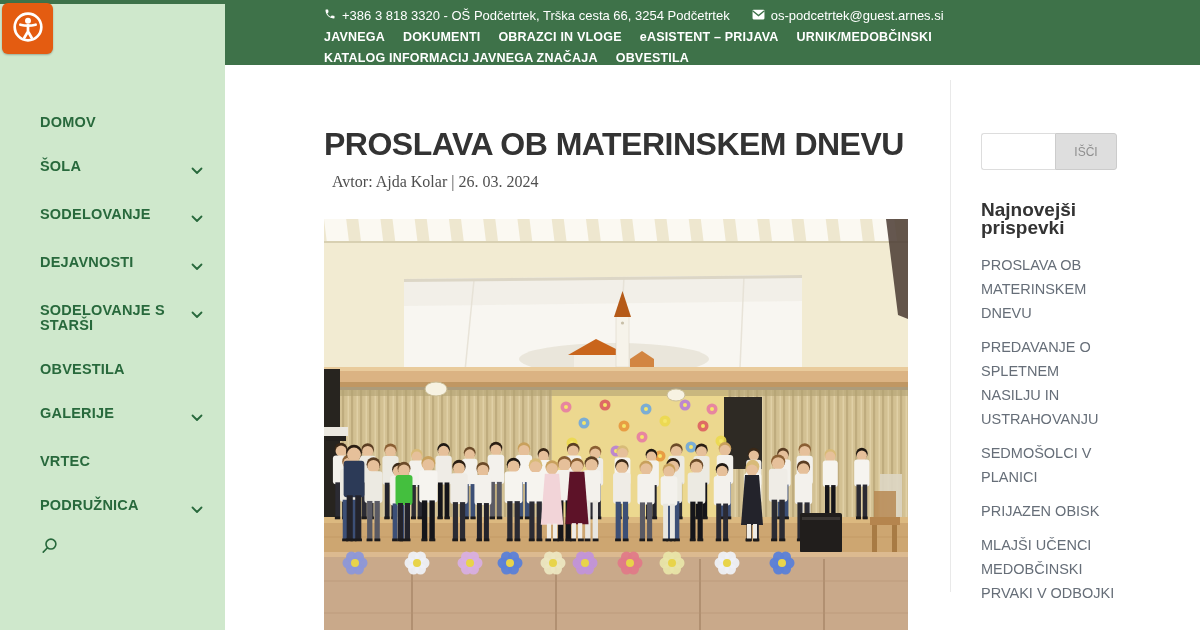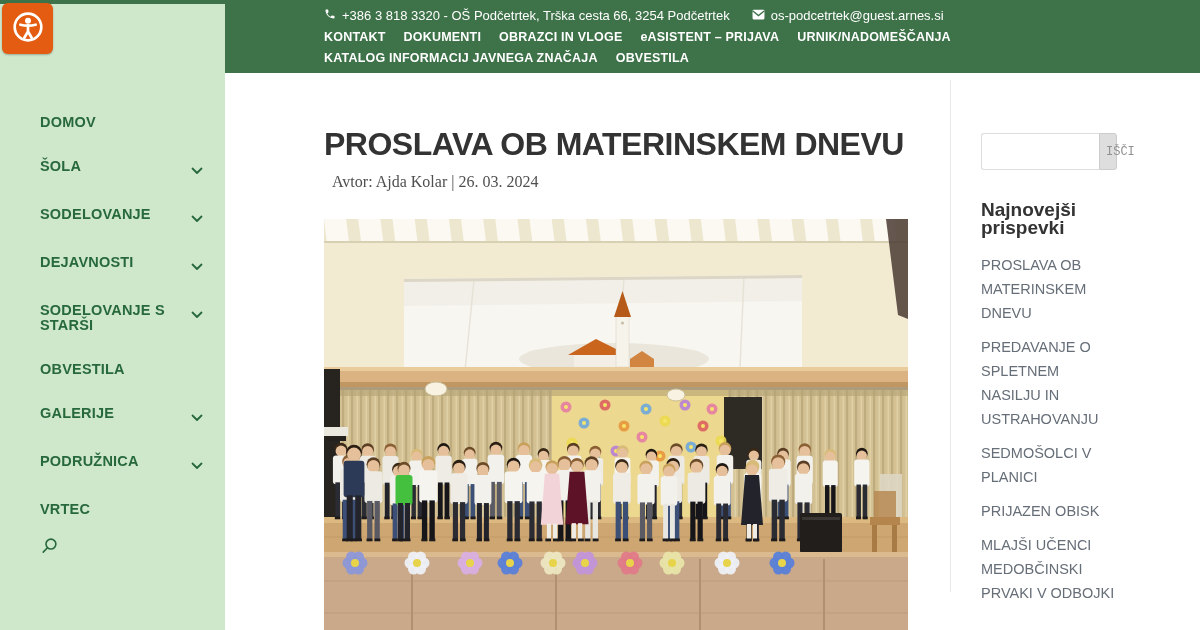--- a/index.html
+++ b/index.html
@@ -1,20 +1,20 @@
 <!DOCTYPE html>
 <html><head>
 <meta charset="utf-8">
 <style>
   html,body { margin:0; padding:0; background:#fff; }
   .page { position:relative; width:1200px; height:630px; overflow:hidden;
           font-family:"Liberation Sans", sans-serif; background:#fff; }
 
   
-  .topbar { position:absolute; left:0; top:0; width:1200px; height:73px;
+  .topbar { position:absolute; left:0; top:0; width:1200px; height:65px;
             background:#3e7249; z-index:1; }
   .topbar-inner { padding:8px 0 0 324px; color:#fff; }
   .contact-row { display:flex; align-items:center; gap:6px; font-size:13px; height:15px; }
   .contact-row .sep { width:10px; }
   .contact-row a, .navrow a { color:#fff; text-decoration:none; }
   .navrow { display:flex; gap:18px; margin-top:6px; font-size:12.5px; font-weight:600;
             letter-spacing:.2px; height:15px; align-items:center; }
   .tb-icon { flex:0 0 auto; display:inline-block; }
 
   
@@ -43,24 +43,24 @@
 
   
   .v-divider { position:absolute; left:950px; top:80px; width:1px; height:512px;
                background:#e9e9e9; }
   .right-col { position:absolute; left:981px; top:133px; width:136px; }
   .search-form { display:flex; width:136px; }
   .search-input { flex:1; min-width:0; height:35px; border:1px solid #ddd;
                   border-right:none; border-radius:3px 0 0 3px; padding:0 8px;
                   font-size:14px; color:#333; outline:none; background:#fff;
                   font-family:"Liberation Sans",sans-serif; }
-  .search-btn { width:18px; height:37px; background:#dedede; border:1px solid #ccc;
+  .search-btn { width:62px; height:37px; background:#dedede; border:1px solid #ccc;
                 border-radius:0 3px 3px 0; color:#8f8f8f; font-size:12px;
                 text-transform:uppercase; cursor:pointer;
-                font-family:Liberation Mono, monospace; }
+                font-family:Liberation Sans, sans-serif; }
   .widget-title { margin:31px 0 16px 0; font-size:19px; line-height:18px;
                   font-weight:bold; color:#333; }
   .recent-posts { list-style:none; margin:16px 0 0 0; padding:0; }
   .recent-posts li { font-size:14.5px; line-height:24px; color:#666e78;
                      margin-bottom:10px; cursor:pointer; }
 </style>
 </head>
 <body>
 
 <div class="page">
@@ -78,29 +78,29 @@
         <span class="tb-icon">
           <svg width="13" height="11" viewBox="0 0 24 20">
               <rect x="1" y="1" width="22" height="18" rx="2" fill="#fff"></rect>
               <path d="M1 3l11 9L23 3" fill="none" stroke="#3e7249" stroke-width="2.4"></path>
             </svg>
         </span>
         <a href="#">os-podcetrtek@guest.arnes.si</a>
       </div>
       <nav class="navrow">
 
-          <a href="#">KONTAKT</a>
+          <a href="#">JAVNEGA</a>
 
           <a href="#">DOKUMENTI</a>
 
           <a href="#">OBRAZCI IN VLOGE</a>
 
           <a href="#">eASISTENT – PRIJAVA</a>
 
-          <a href="#">URNIK/NADOMEŠČANJA</a>
+          <a href="#">URNIK/MEDOBČINSKI</a>
 
       </nav>
       <nav class="navrow">
 
           <a href="#">KATALOG INFORMACIJ JAVNEGA ZNAČAJA</a>
 
           <a href="#">OBVESTILA</a>
 
       </nav>
     </div>
@@ -168,31 +168,31 @@
         <li class="side-item">
           <span class="lbl">GALERIJE</span>
           <span class="chev">
             <svg width="12" height="8" viewBox="0 0 12 8">
               <path d="M1.5 1.5L6 6l4.5-4.5" fill="none" stroke="#28693c" stroke-width="1.8" stroke-linecap="round" stroke-linejoin="round"></path>
             </svg>
           </span>
         </li>
 
         <li class="side-item">
+          <span class="lbl">VRTEC</span>
+
+        </li>
+
+        <li class="side-item">
           <span class="lbl">PODRUŽNICA</span>
           <span class="chev">
             <svg width="12" height="8" viewBox="0 0 12 8">
               <path d="M1.5 1.5L6 6l4.5-4.5" fill="none" stroke="#28693c" stroke-width="1.8" stroke-linecap="round" stroke-linejoin="round"></path>
             </svg>
           </span>
-        </li>
-
-        <li class="side-item">
-          <span class="lbl">VRTEC</span>
-
         </li>
 
     </ul>
     <div class="side-search">
       <svg width="19" height="19" viewBox="0 0 20 20">
           <circle cx="11.5" cy="8.5" r="5.2" fill="none" stroke="#28693c" stroke-width="1.7"></circle>
           <path d="M7.6 12.6L3.4 17" stroke="#28693c" stroke-width="1.7" stroke-linecap="round"></path>
         </svg>
     </div>
   </aside>

